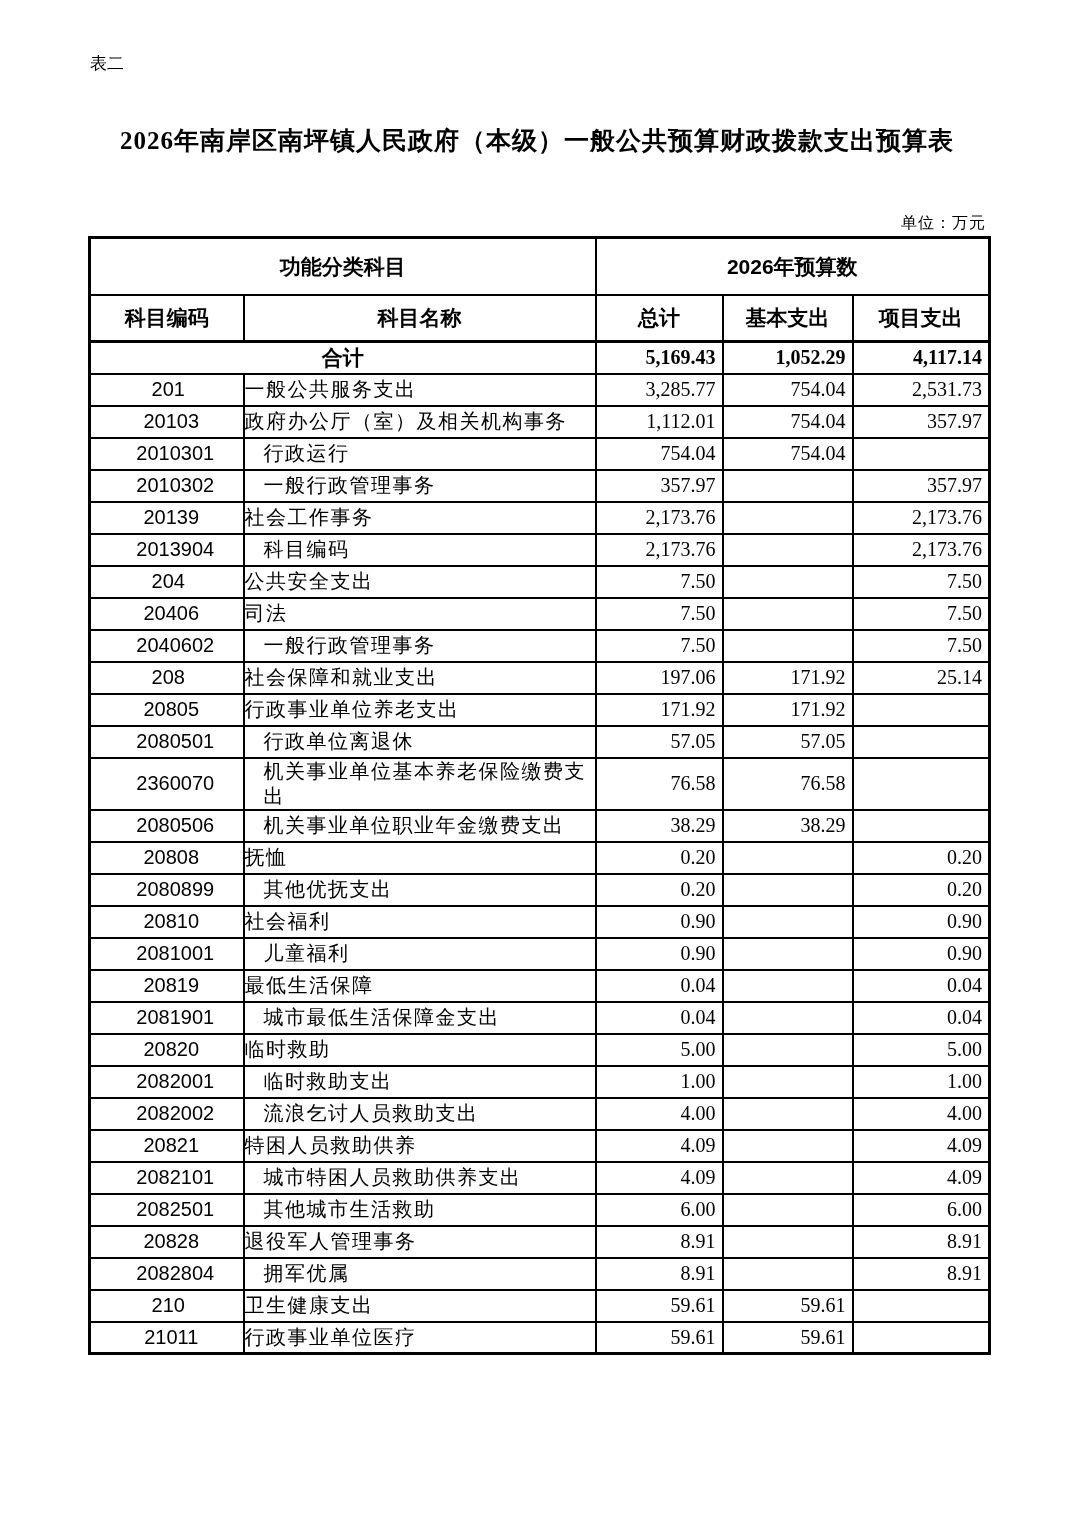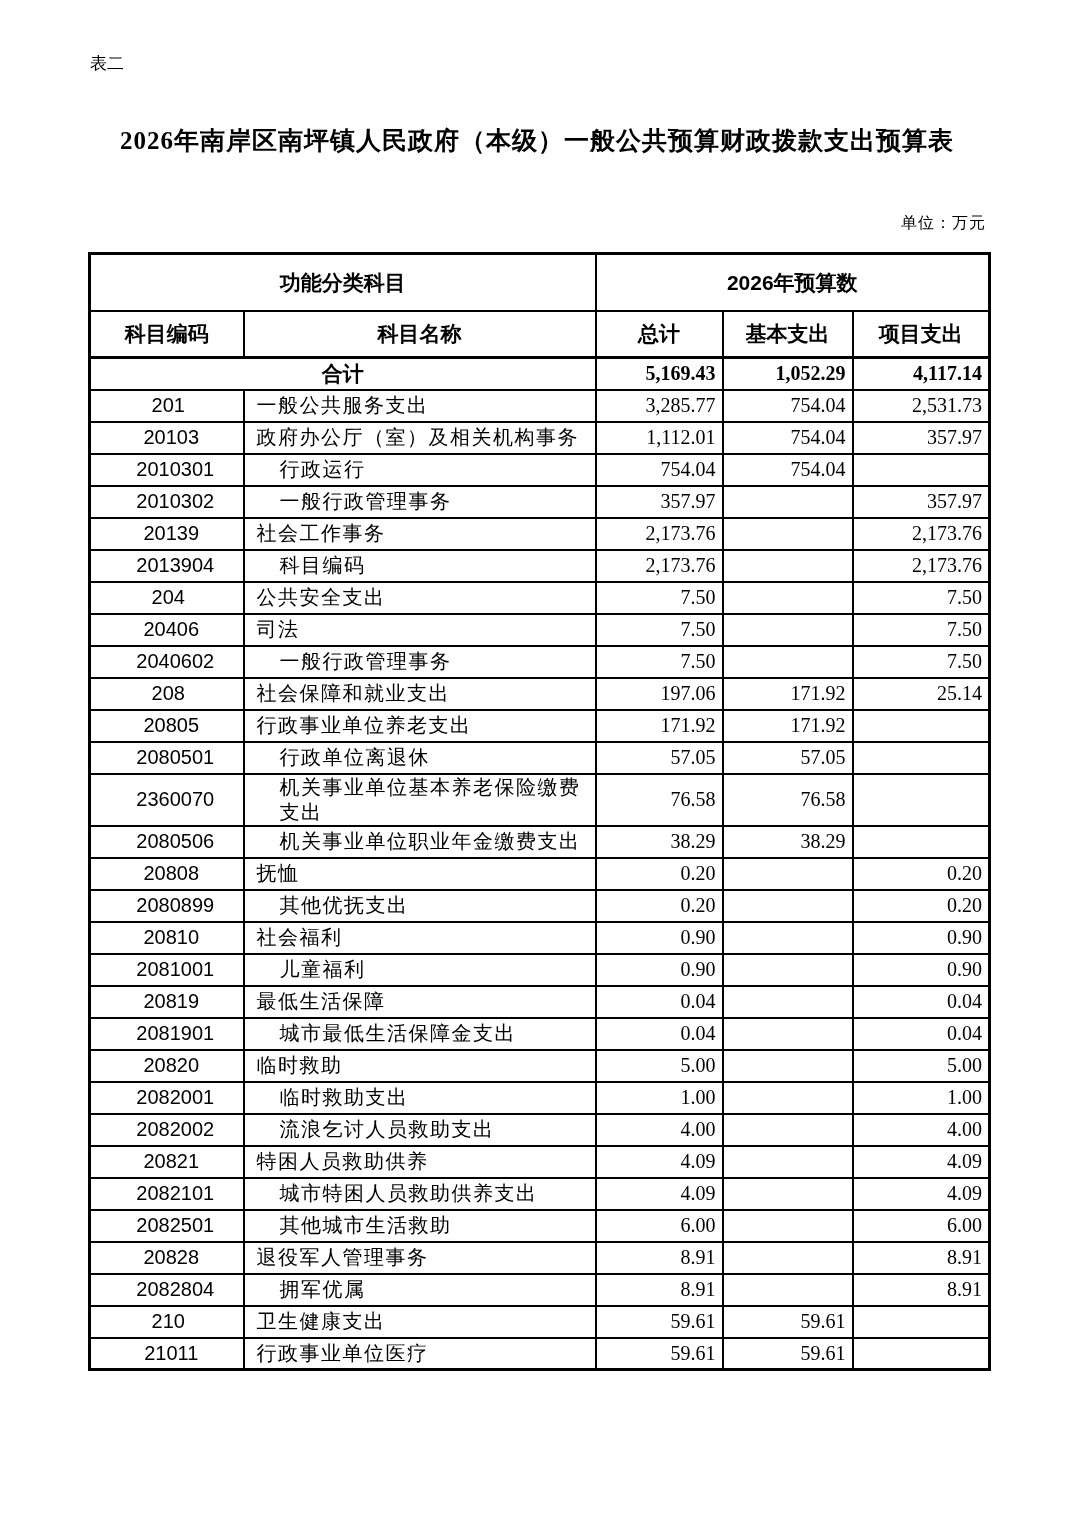--- a/index.html
+++ b/index.html
@@ -44,21 +44,21 @@
     left: 88px;
     top: 213px;
     width: 898px;
     text-align: right;
     font-size: 16px;
     letter-spacing: 1px;
   }
   table.budget-table {
     position: absolute;
     left: 88px;
-    top: 252px;
+    top: 236px;
     width: 900px;
     border-collapse: collapse;
     table-layout: fixed;
     border: 3px solid #000000;
   }
   .budget-table th, .budget-table td {
     border: 2px solid #000000;
     padding: 0;
     vertical-align: middle;
     overflow: hidden;
@@ -90,24 +90,24 @@
     font-size: 20px;
     text-align: center;
     padding-left: 3px;
   }
   .budget-table td.code.lvl2 { padding-left: 9px; }
   .budget-table td.code.lvl3 { padding-left: 17px; }
   .budget-table td.name {
     text-align: left;
     font-size: 20px;
     letter-spacing: 1.5px;
-    padding-left: 12px;
+    padding-left: 0;
     line-height: 1.25;
   }
-  .budget-table td.name.lvl3 { padding-left: 35px; margin-top: 40px; }
+  .budget-table td.name.lvl3 { padding-left: 19px; margin-top: 40px; }
 </style>
 </head>
 <body>
 
 <div class="page">
 
   <div class="table-label">表二</div>
 
   <h1 class="title">2026年南岸区南坪镇人民政府（本级）一般公共预算财政拨款支出预算表</h1>
 

